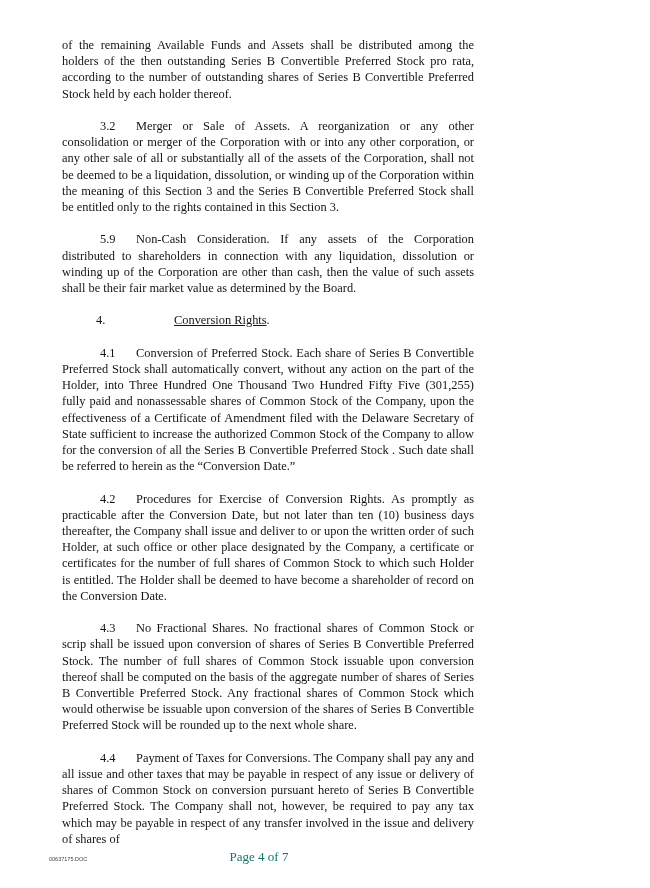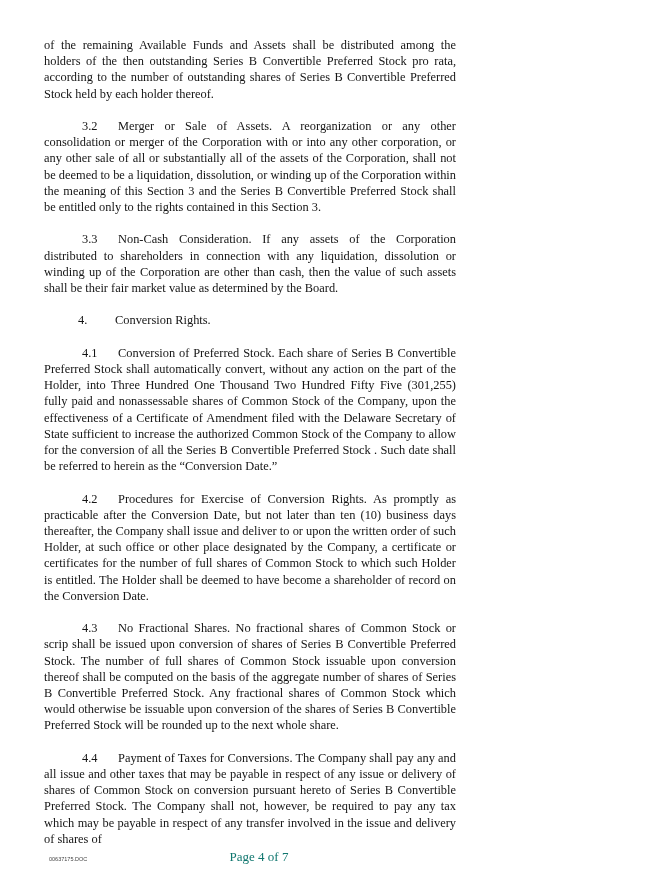--- a/index.html
+++ b/index.html
@@ -10,21 +10,21 @@
     body {
       width: 650px;
       height: 888px;
       position: relative;
       overflow: hidden;
       font-family: "Liberation Serif", "DejaVu Serif", serif;
       color: #141414;
     }
     .page {
       position: absolute;
-      left: 44px;
+      left: 62px;
       top: 37px;
       width: 412px;
       font-size: 12.4px;
       line-height: 16.2px;
       text-align: justify;
     }
     .para {
       margin: 0 0 16.2px 0;
       text-align: justify;
     }
@@ -35,20 +35,22 @@
     }
     .heading {
       margin: 0 0 16.2px 0;
     }
     .heading .num {
       display: inline-block;
       margin-left: 34px;
       width: 37px;
     }
     .heading .title {
+      text-decoration: underline;
+      margin-left: 41px;
     }
     .footer-id {
       position: absolute;
       left: 49px;
       top: 856px;
       font-size: 5.5px;
       color: #444;
       font-family: "Liberation Sans", sans-serif;
     }
     .footer-page {
@@ -69,21 +71,21 @@
 
   <p class="para">
     <span>of the remaining Available Funds and Assets shall be distributed among the holders of the then outstanding Series B Convertible Preferred Stock pro rata, according to the number of outstanding shares of Series B Convertible Preferred Stock held by each holder thereof.</span>
   </p>
 
   <p class="para">
     <span class="num">3.2</span><span>Merger or Sale of Assets.  A reorganization or any other consolidation or merger of the Corporation with or into any other corporation, or any other sale of all or substantially all of the assets of the Corporation, shall not be deemed to be a liquidation, dissolution, or winding up of the Corporation within the meaning of this Section 3 and the Series B Convertible Preferred Stock shall be entitled only to the rights contained in this Section 3.</span>
   </p>
 
   <p class="para">
-    <span class="num">3.3</span><span>Non-Cash Consideration.  If any assets of the Corporation distributed to shareholders in connection with any liquidation, dissolution or winding up of the Corporation are other than cash, then the value of such assets shall be their fair market value as determined by the Board.</span>
+    <span class="num">5.9</span><span>Non-Cash Consideration.  If any assets of the Corporation distributed to shareholders in connection with any liquidation, dissolution or winding up of the Corporation are other than cash, then the value of such assets shall be their fair market value as determined by the Board.</span>
   </p>
 
   <p class="heading">
     <span class="num">4.</span><span class="title">Conversion Rights</span><span>.</span>
   </p>
 
   <p class="para">
     <span class="num">4.1</span><span>Conversion of Preferred Stock.  Each share of Series B Convertible Preferred Stock shall automatically convert, without any action on the part of the Holder, into Three Hundred One Thousand Two Hundred Fifty Five (301,255) fully paid and nonassessable shares of Common Stock of the Company, upon the effectiveness of a Certificate of Amendment filed with the Delaware Secretary of State sufficient to increase the authorized Common Stock of the Company to allow for the conversion of all the Series B Convertible Preferred Stock .  Such date shall be referred to herein as the “Conversion Date.”</span>
   </p>
 

